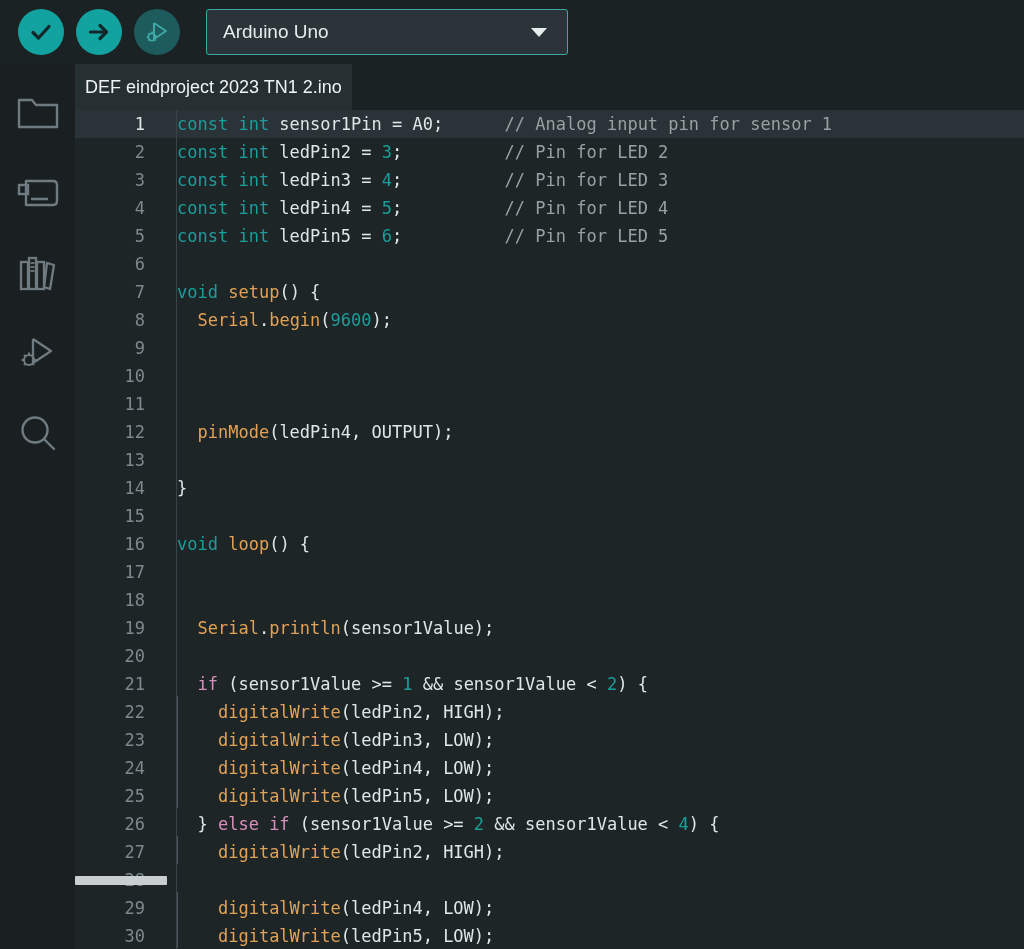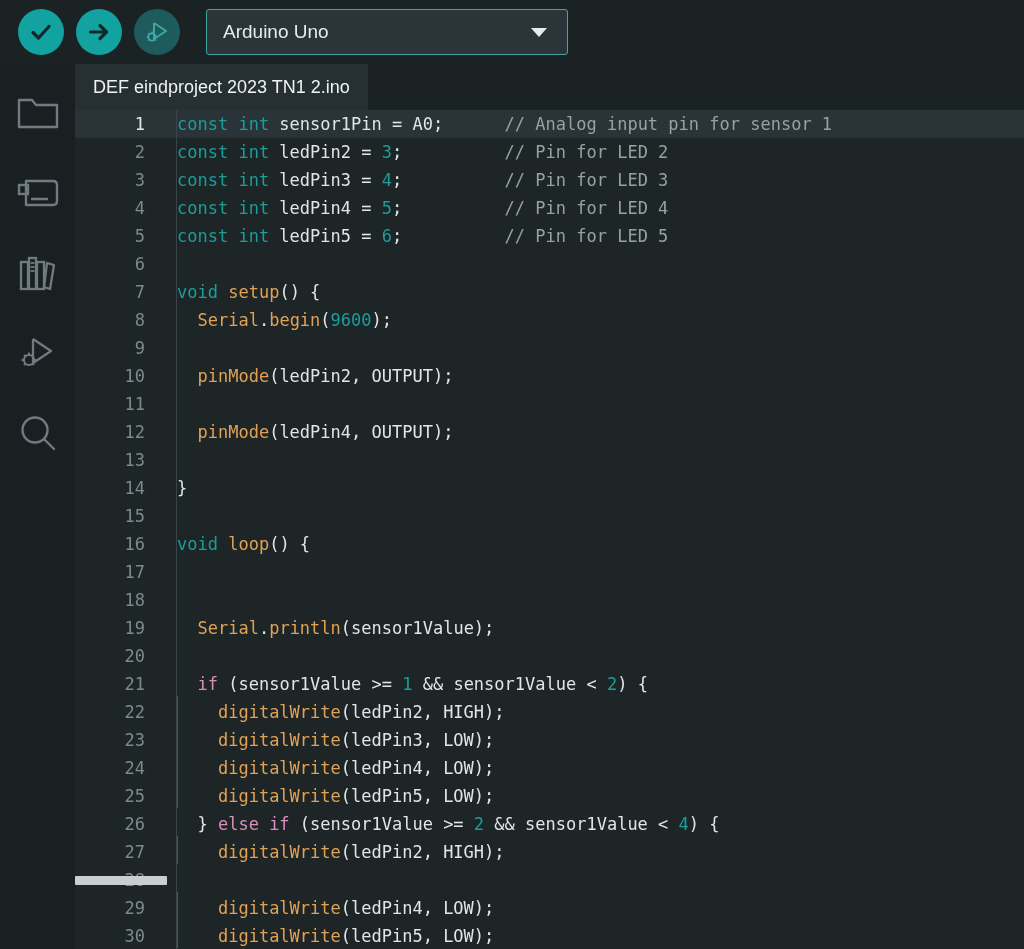--- a/index.html
+++ b/index.html
@@ -83,21 +83,21 @@
   #tabbar {
     position: absolute; left: 75px; top: 64px;
     width: 949px; height: 46px;
     background: #1b2224;
   }
   #tab-active {
     position: absolute; left: 0; top: 0;
     height: 46px;
     background: #262f32;
     display: flex; align-items: center;
-    padding: 0 18px;
+    padding: 0 10px;
     box-sizing: border-box;
     cursor: pointer;
     white-space: nowrap;
     text-align: center;
   }
   #tab-active .tab-label {
     color: #f0f3f4;
     font-size: 18px;
   }
 
@@ -290,21 +290,21 @@
     <div id="code-lines">
         <div class="code-line active"><span class="ln">1</span><span class="gutter-sep"></span><span class="src"><span class="t-key">const int</span><span class="t-pl"> sensor1Pin = </span><span class="t-pl">A0</span><span class="t-pl">;</span><span class="t-pl">      </span><span class="t-com">// Analog input pin for sensor 1</span></span></div>
         <div class="code-line"><span class="ln">2</span><span class="gutter-sep"></span><span class="src"><span class="t-key">const int</span><span class="t-pl"> ledPin2 = </span><span class="t-num">3</span><span class="t-pl">;</span><span class="t-pl">          </span><span class="t-com">// Pin for LED 2</span></span></div>
         <div class="code-line"><span class="ln">3</span><span class="gutter-sep"></span><span class="src"><span class="t-key">const int</span><span class="t-pl"> ledPin3 = </span><span class="t-num">4</span><span class="t-pl">;</span><span class="t-pl">          </span><span class="t-com">// Pin for LED 3</span></span></div>
         <div class="code-line"><span class="ln">4</span><span class="gutter-sep"></span><span class="src"><span class="t-key">const int</span><span class="t-pl"> ledPin4 = </span><span class="t-num">5</span><span class="t-pl">;</span><span class="t-pl">          </span><span class="t-com">// Pin for LED 4</span></span></div>
         <div class="code-line"><span class="ln">5</span><span class="gutter-sep"></span><span class="src"><span class="t-key">const int</span><span class="t-pl"> ledPin5 = </span><span class="t-num">6</span><span class="t-pl">;</span><span class="t-pl">          </span><span class="t-com">// Pin for LED 5</span></span></div>
         <div class="code-line"><span class="ln">6</span><span class="gutter-sep"></span><span class="src"></span></div>
         <div class="code-line"><span class="ln">7</span><span class="gutter-sep"></span><span class="src"><span class="t-key">void</span><span class="t-pl"> </span><span class="t-fn">setup</span><span class="t-pl">() {</span></span></div>
         <div class="code-line"><span class="ln">8</span><span class="gutter-sep"></span><span class="src"><span class="t-pl">  </span><span class="t-fn">Serial</span><span class="t-pl">.</span><span class="t-fn">begin</span><span class="t-pl">(</span><span class="t-num">9600</span><span class="t-pl">);</span></span></div>
         <div class="code-line"><span class="ln">9</span><span class="gutter-sep"></span><span class="src"></span></div>
-        <div class="code-line"><span class="ln">10</span><span class="gutter-sep"></span><span class="src"><span class="t-pl">  </span><span class="t-fn">pinMode</span><span class="t-pl">(ledPin2, OUTPUT);</span></span></div>
+        <div class="code-line"><span class="ln">10</span><span class="gutter-sep"></span></div>
         <div class="code-line"><span class="ln">11</span><span class="gutter-sep"></span></div>
         <div class="code-line"><span class="ln">12</span><span class="gutter-sep"></span><span class="src"><span class="t-pl">  </span><span class="t-fn">pinMode</span><span class="t-pl">(ledPin4, OUTPUT);</span></span></div>
         <div class="code-line"><span class="ln">13</span><span class="gutter-sep"></span></div>
         <div class="code-line"><span class="ln">14</span><span class="gutter-sep"></span><span class="src"><span class="t-pl">}</span></span></div>
         <div class="code-line"><span class="ln">15</span><span class="gutter-sep"></span><span class="src"></span></div>
         <div class="code-line"><span class="ln">16</span><span class="gutter-sep"></span><span class="src"><span class="t-key">void</span><span class="t-pl"> </span><span class="t-fn">loop</span><span class="t-pl">() {</span></span></div>
         <div class="code-line"><span class="ln">17</span><span class="gutter-sep"></span></div>
         <div class="code-line"><span class="ln">18</span><span class="gutter-sep"></span><span class="src"></span></div>
         <div class="code-line"><span class="ln">19</span><span class="gutter-sep"></span><span class="src"><span class="t-pl">  </span><span class="t-fn">Serial</span><span class="t-pl">.</span><span class="t-fn">println</span><span class="t-pl">(sensor1Value);</span></span></div>
         <div class="code-line"><span class="ln">20</span><span class="gutter-sep"></span><span class="src"></span></div>

